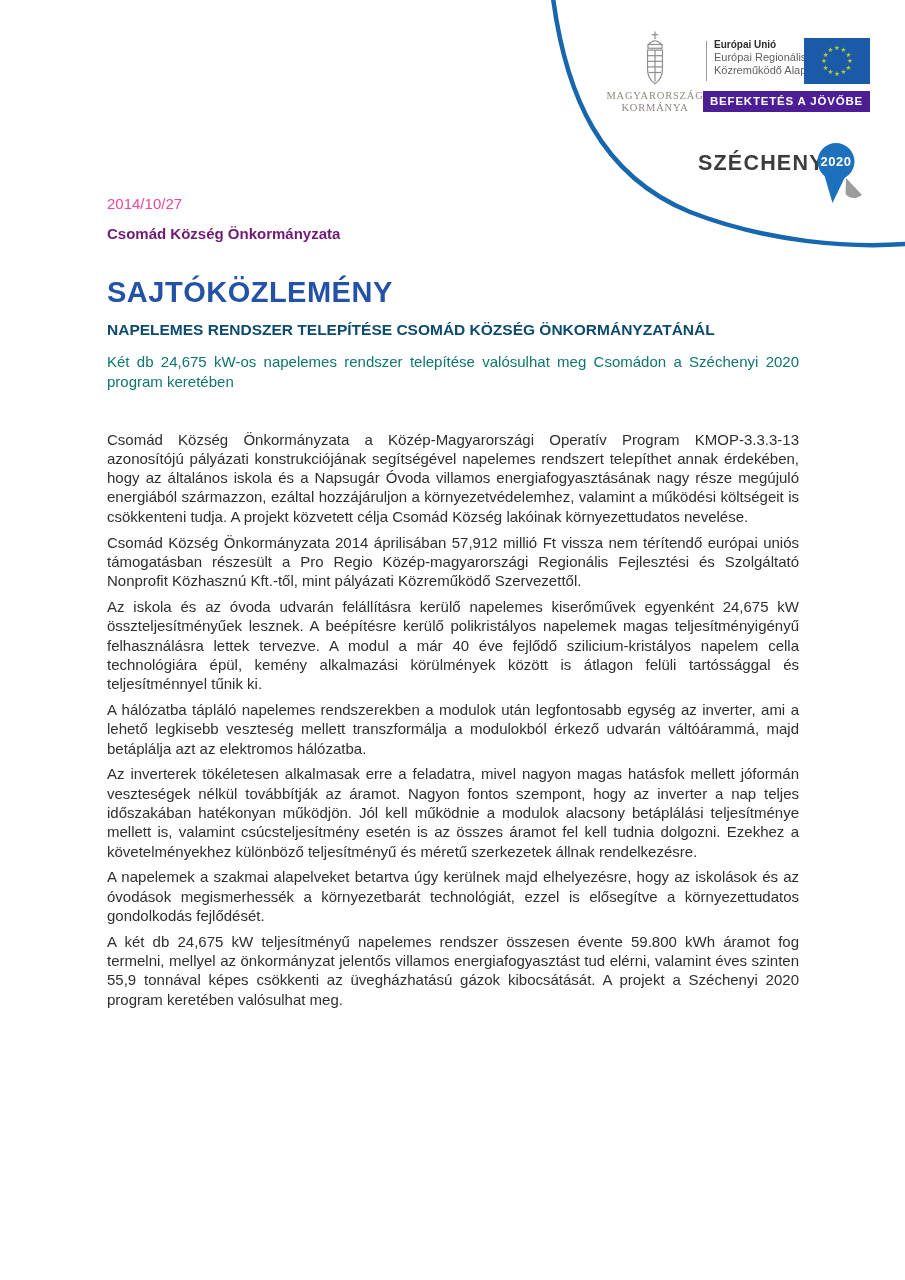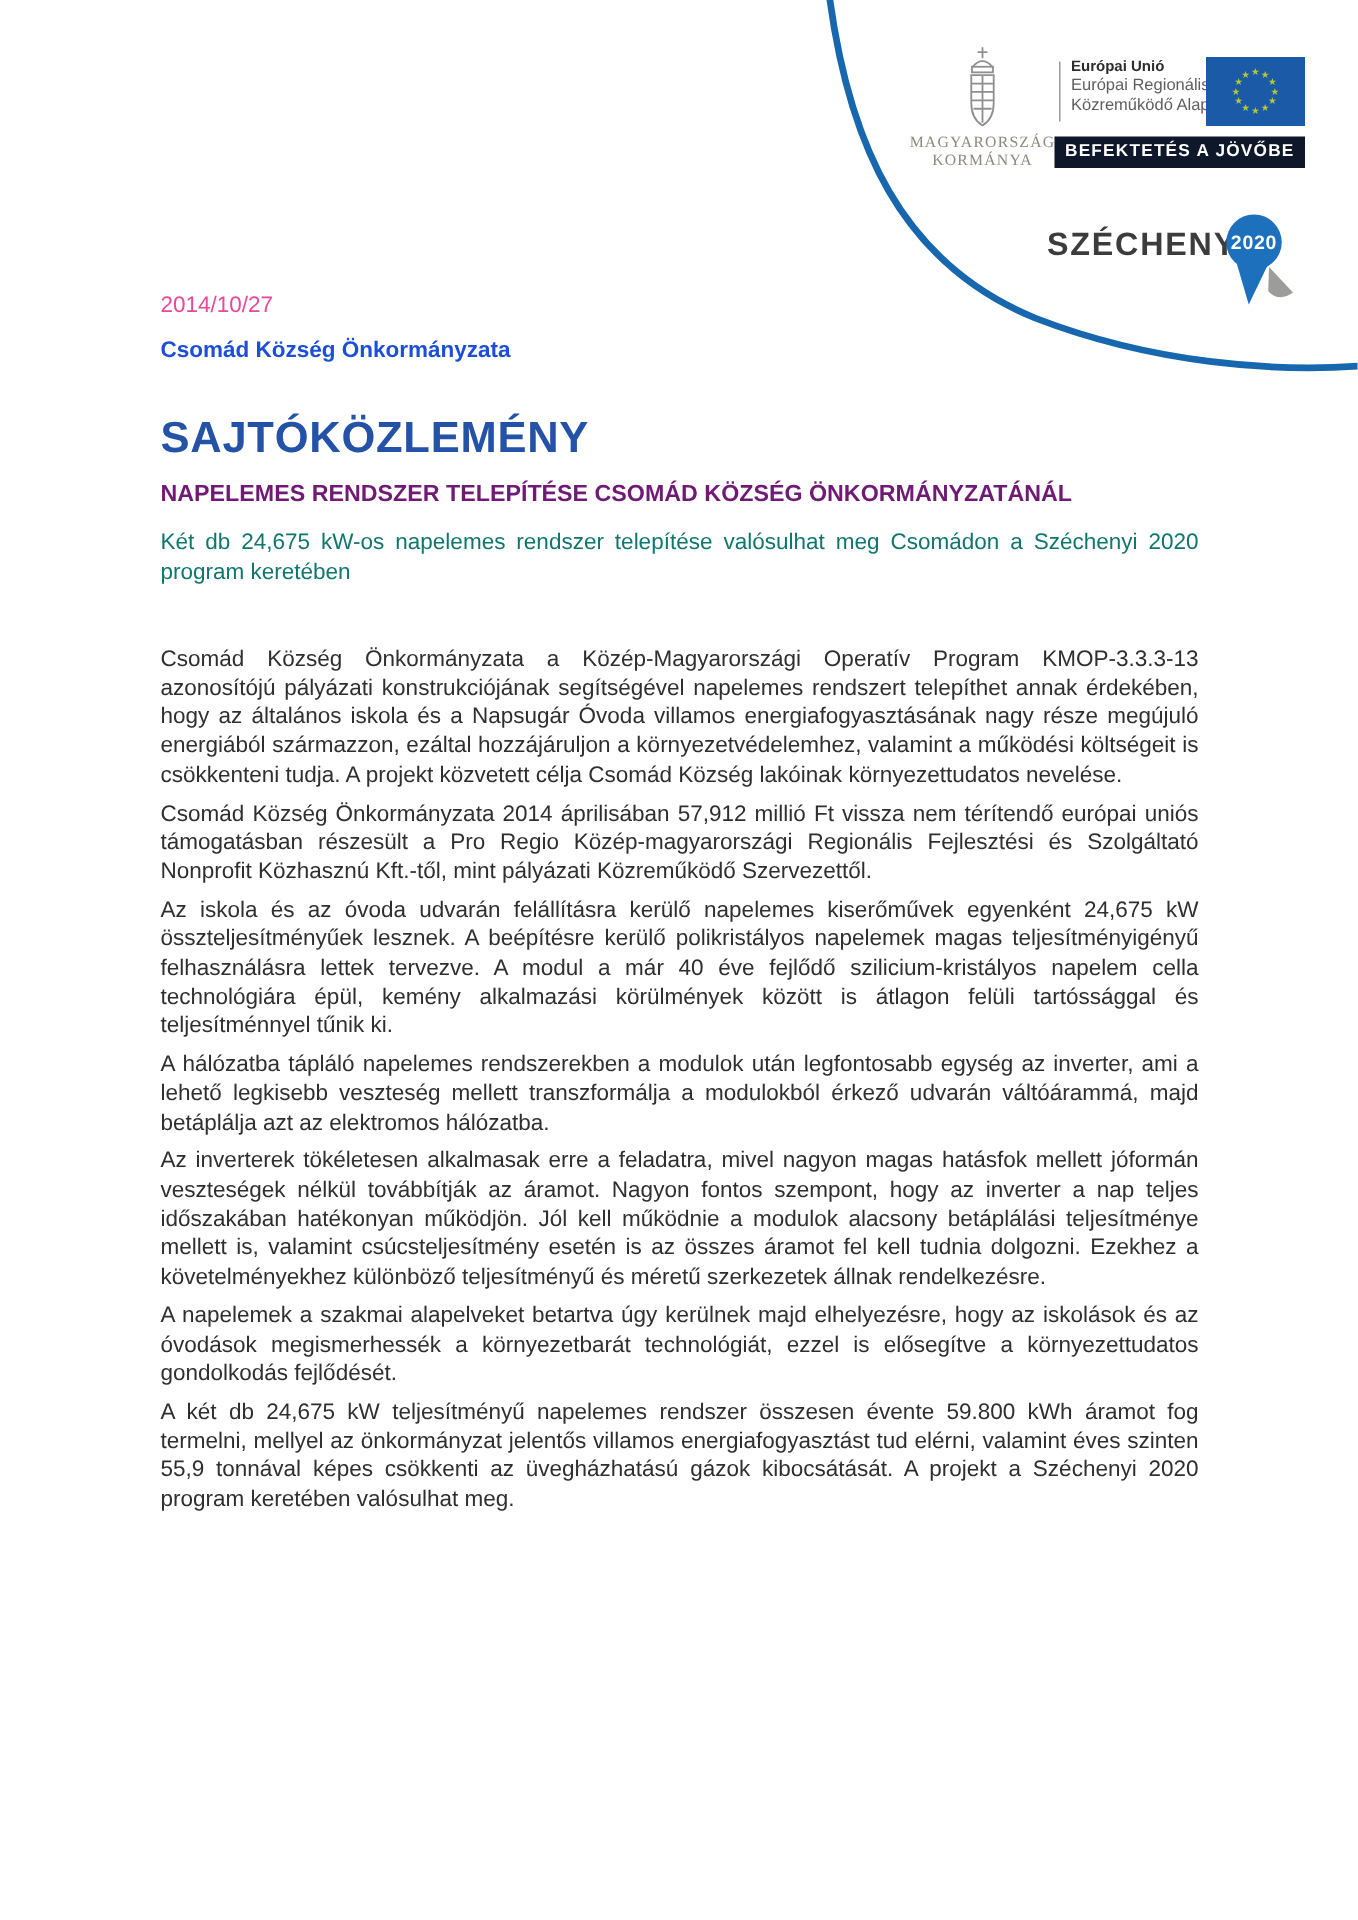--- a/index.html
+++ b/index.html
@@ -20,43 +20,43 @@
     font-size:10.5px;line-height:11.5px;letter-spacing:0.8px;color:#8d897e;
   }
 
   .eu-divider{left:706px;top:41px;height:40px;width:0;border-left:1.6px solid #9b9b9b;}
   .eu-text{left:714px;top:39px;width:95px;font-size:11px;line-height:12.4px;color:#5e5e5e;}
   .eu-text .b{font-weight:bold;font-size:10px;color:#2d2d2d;}
 
   .eu-flag{left:804px;top:38px;}
 
   .banner{
-    left:703px;top:91px;width:167px;height:21px;background:#0f172a;color:#ffffff;
+    left:703px;top:91px;width:167px;height:21px;background:#4c1d95;color:#ffffff;
     font-weight:bold;font-size:11.5px;letter-spacing:0.8px;text-align:center;line-height:21px;
   }
 
   .sz-text{
     left:698px;top:151px;font-size:21.5px;font-weight:800;letter-spacing:1.2px;color:#3c3c3c;
   }
   .sz-pin{left:812px;top:142px;}
   .sz-pin text{
     font-family:"Liberation Sans","DejaVu Sans",sans-serif;
     font-size:13px;font-weight:bold;fill:#ffffff;letter-spacing:0.5px;
   }
 
   
   .content{left:107px;top:194px;width:692px;color:#2f2f2f;}
   .date{font-size:15px;line-height:19px;color:#ec4899;margin:0 0 11px 0;}
-  .org{font-size:15px;line-height:19px;font-weight:bold;color:#1d4ed8;margin:0 0 34px 0;}
+  .org{font-size:15px;line-height:19px;font-weight:bold;color:#701a75;margin:0 0 34px 0;}
   .title{
     font-size:29px;line-height:30px;font-weight:bold;color:#2452a7;
     letter-spacing:0.5px;margin:0 0 13px 0;
   }
   .subtitle{
-    font-size:15.5px;line-height:19px;font-weight:bold;color:#701a75;margin:0 0 13px 0;
+    font-size:15.5px;line-height:19px;font-weight:bold;color:#0c4a6e;margin:0 0 13px 0;
   }
   .lead{
     font-size:15px;line-height:19.8px;font-weight:normal;color:#0f766e;
     text-align:justify;margin:0 0 38px 0;
   }
   .paras p{
     font-size:15px;line-height:19.3px;margin:0 0 6.5px 0;text-align:justify;color:#2f2f2f;
   }
 </style>
 </head>

